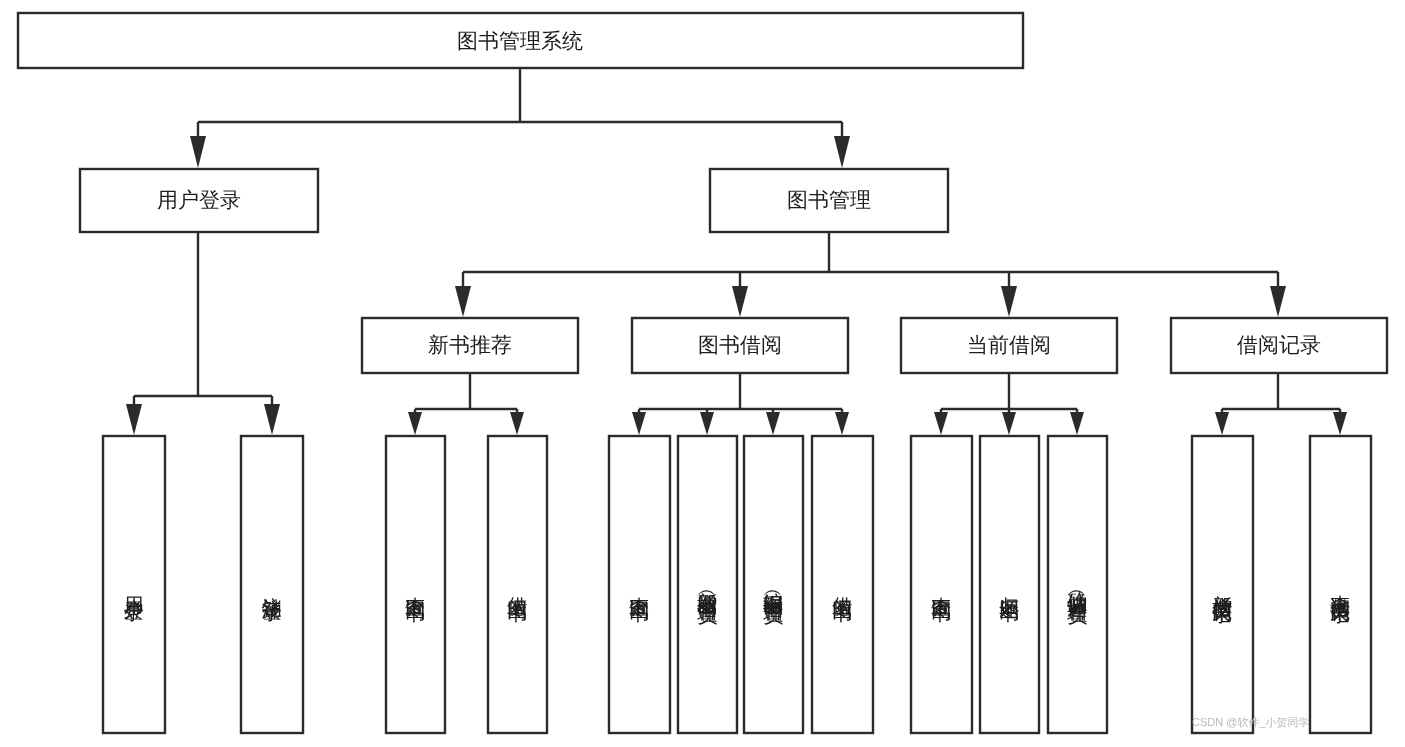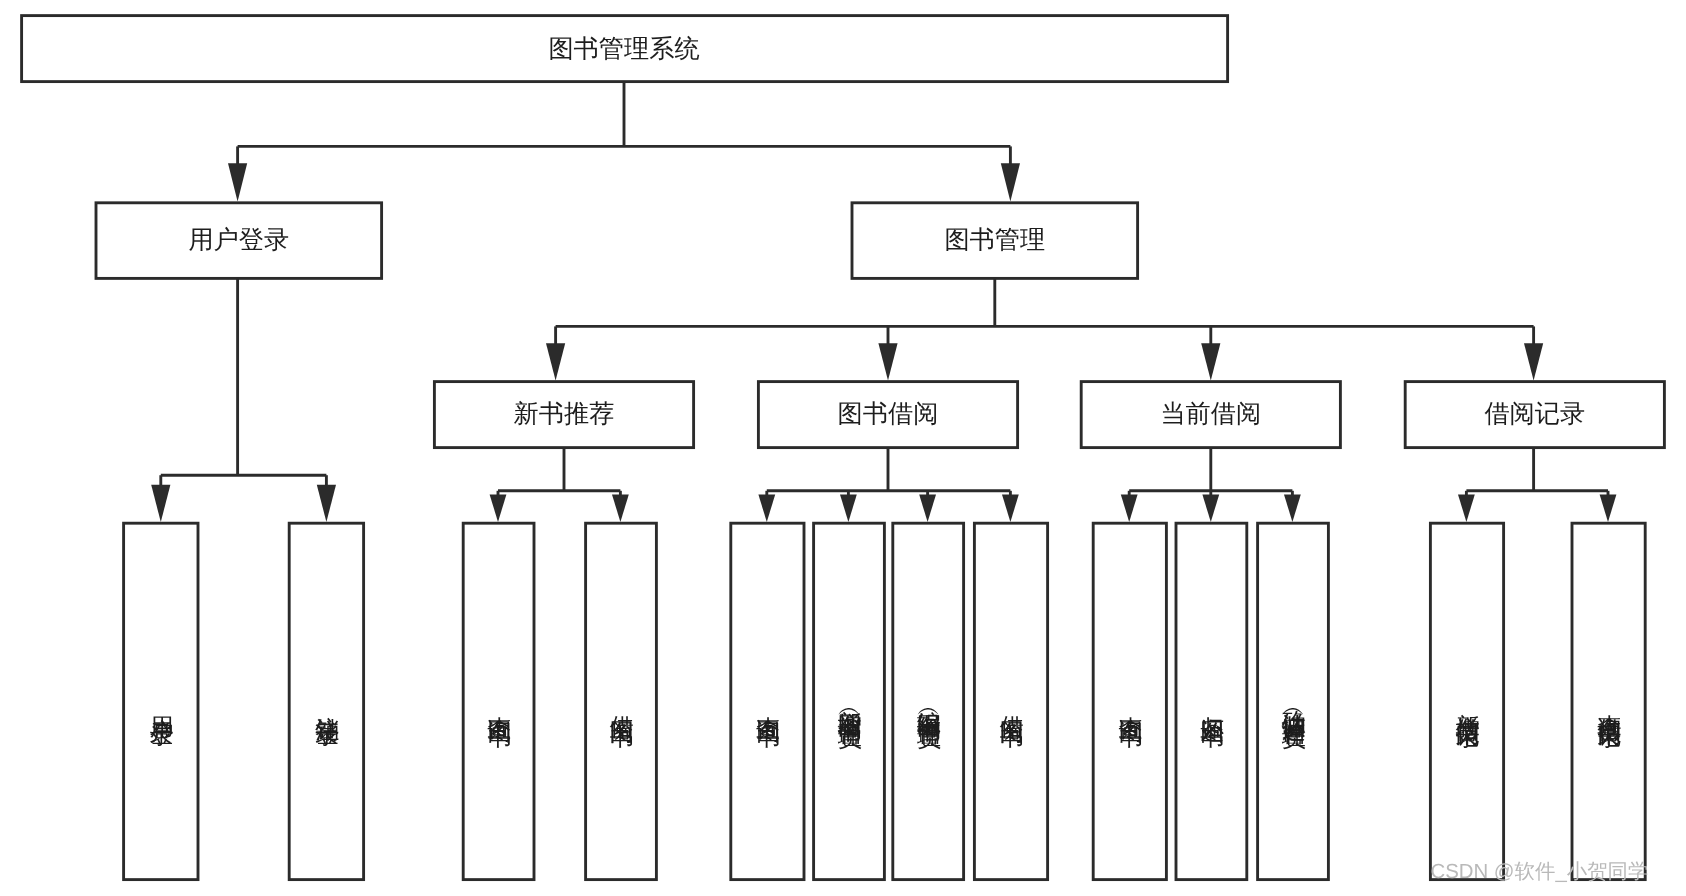--- a/index.html
+++ b/index.html
@@ -64,21 +64,21 @@
     align-items: center;
     justify-content: center;
     pointer-events: none;
     user-select: none;
   }
   .watermark {
     position: absolute;
     left: 1192px;
     top: 715px;
     font-family: "Liberation Sans", "DejaVu Sans", sans-serif;
-    font-size: 17px;
+    font-size: 11px;
     color: #b9b9b9;
     white-space: nowrap;
     user-select: none;
   }
 </style>
 </head>
 <body>
 
 <div id="diagram-root">
 

